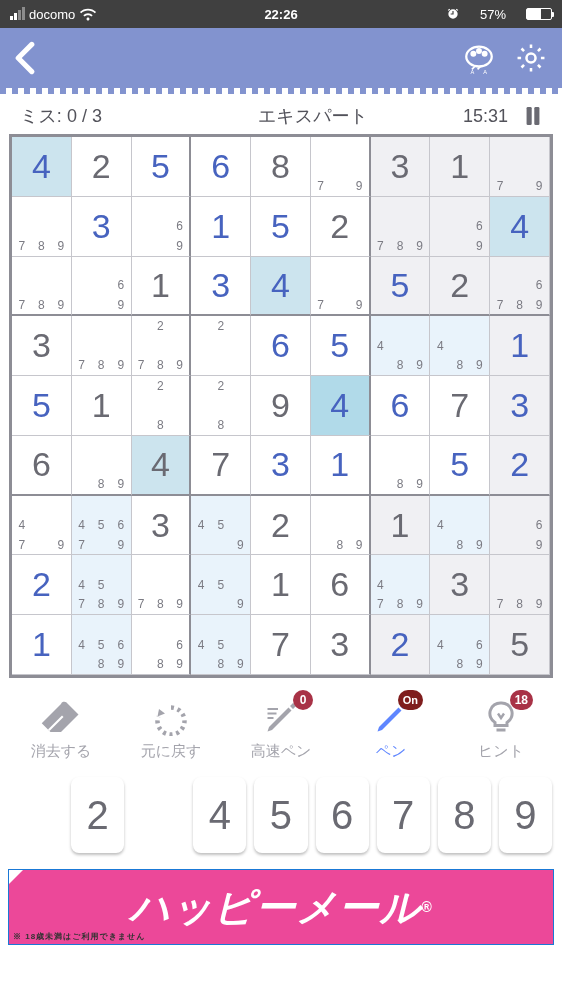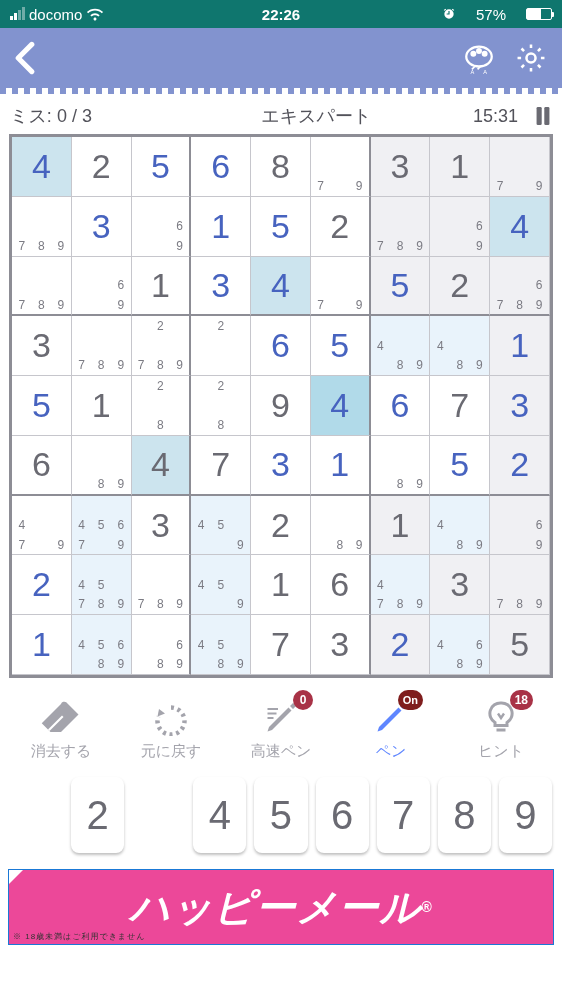--- a/index.html
+++ b/index.html
@@ -3,23 +3,23 @@
 <meta charset="utf-8">
 <style>
   * { box-sizing: border-box; margin: 0; padding: 0; }
   body {
     width: 562px; height: 999px;
     font-family: -apple-system, "Helvetica Neue", Arial, sans-serif;
     background: #fff; overflow: hidden; position: relative;
   }
   
   .status-bar {
-    height: 28px; background: #0f766e; color: #fff;
+    height: 28px; background: #404040; color: #fff;
     display: flex; align-items: center; padding: 0 10px;
-    font-size: 15px; font-weight: 500;
+    font-size: 13px; font-weight: 500;
   }
   .status-left { display: flex; align-items: center; gap: 4px; flex:1; }
   .status-center { flex:1; text-align: center; font-weight:600; }
   .status-right { flex:1; display:flex; justify-content:flex-end; align-items:center; gap:20px; }
   .signal-bars { display:flex; align-items:flex-end; gap:1px; height:12px; }
   .signal-bars span { width:3px; background:#fff; }
   .signal-bars span:nth-child(1){height:4px} .signal-bars span:nth-child(2){height:7px}
   .signal-bars span:nth-child(3){height:10px;opacity:.4} .signal-bars span:nth-child(4){height:13px;opacity:.4}
   .battery { width:26px; height:12px; border:1px solid #fff; border-radius:2px; position:relative; }
   .battery::after { content:""; position:absolute; right:-3px; top:3px; width:2px; height:5px; background:#fff; border-radius:0 1px 1px 0;}
@@ -27,21 +27,21 @@
   
   .nav {
     height: 60px; background: #8293cf; display:flex; align-items:center;
     justify-content:space-between; padding:0 14px;
   }
   .nav-icon { color:#fff; }
   .nav-right { display:flex; gap:18px; align-items:center;}
   .dash-strip { height:6px; background: repeating-linear-gradient(90deg,#8293cf 0 6px,#fff 6px 12px); }
   
   .info-row {
-    display:flex; align-items:center; padding: 10px 10px 6px;
+    display:flex; align-items:center; padding: 10px 20px 6px;
     color:#52525a; font-size:18px;
   }
   .info-left{flex:1;} .info-center{flex:1;text-align:right;} .info-right{flex:1;display:flex;justify-content:flex-end;align-items:center;gap:16px;}
   
   .board {
     width: 544px; margin: 0 auto; border:3px solid #8d8d95;
     display:grid; grid-template-columns:repeat(9,1fr); grid-template-rows:repeat(9,1fr);
     height:544px; background:#fff;
   }
   .cell {
@@ -87,21 +87,21 @@
   }
   .numkey.blank { box-shadow:none; background:transparent; }
   
   .ad {
     margin: 6px 8px 0; height:76px; background:#ec4899; color:#fff;
     display:flex; align-items:center; justify-content:center;
     font-size:40px; font-weight:800; font-style:italic;
     letter-spacing:1px; position:relative; border:1px solid #1a79d6;
     font-family: "Arial Black", sans-serif;
   }
-  .ad-note{ position:absolute; left:4px; bottom:2px; font-size:8px; color:#333; font-style:normal; font-weight:400;}
+  .ad-note{ position:absolute; left:4px; bottom:2px; font-size:8px; color:#333; font-style:normal; font-weight:700;}
   .ad-tri{ position:absolute; left:0; top:0; width:0;height:0; border-top:14px solid #fff; border-right:14px solid transparent;}
   .ad-reg{ font-size:14px; vertical-align: super;}
 </style>
 </head>
 <body>
 
 <div class="status-bar">
   <div class="status-left">
     <span class="signal-bars">
         <span></span>

